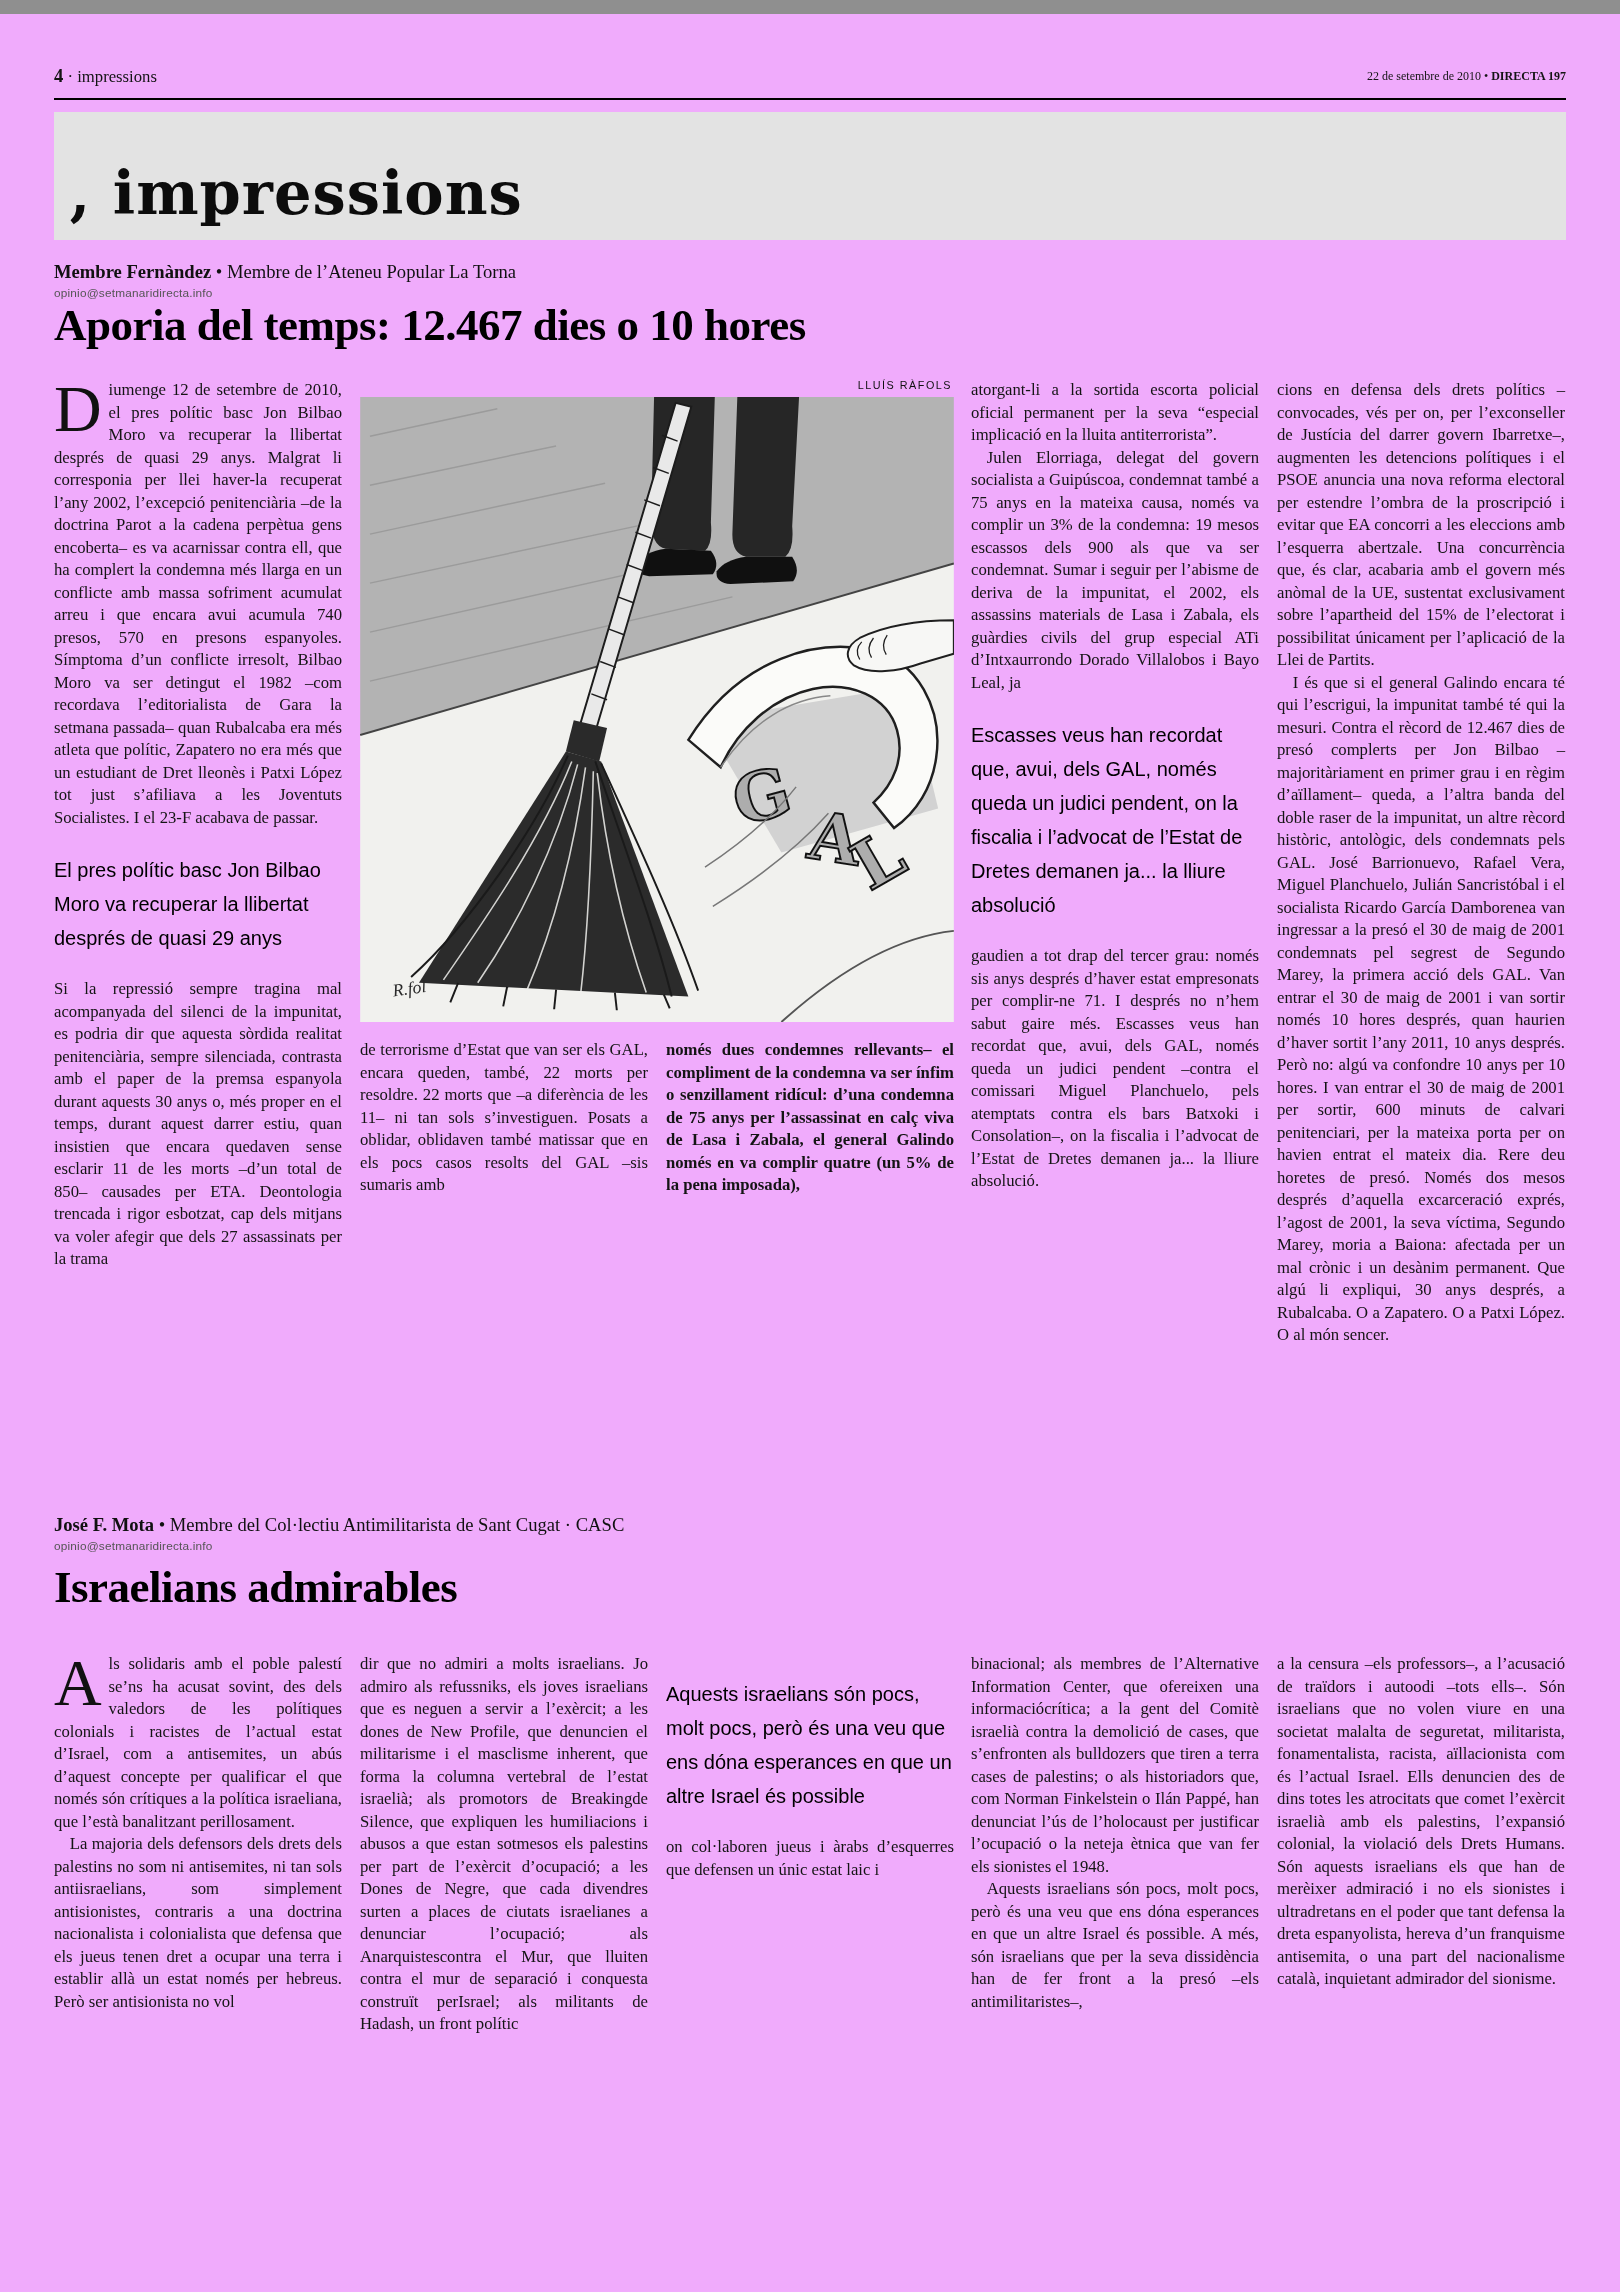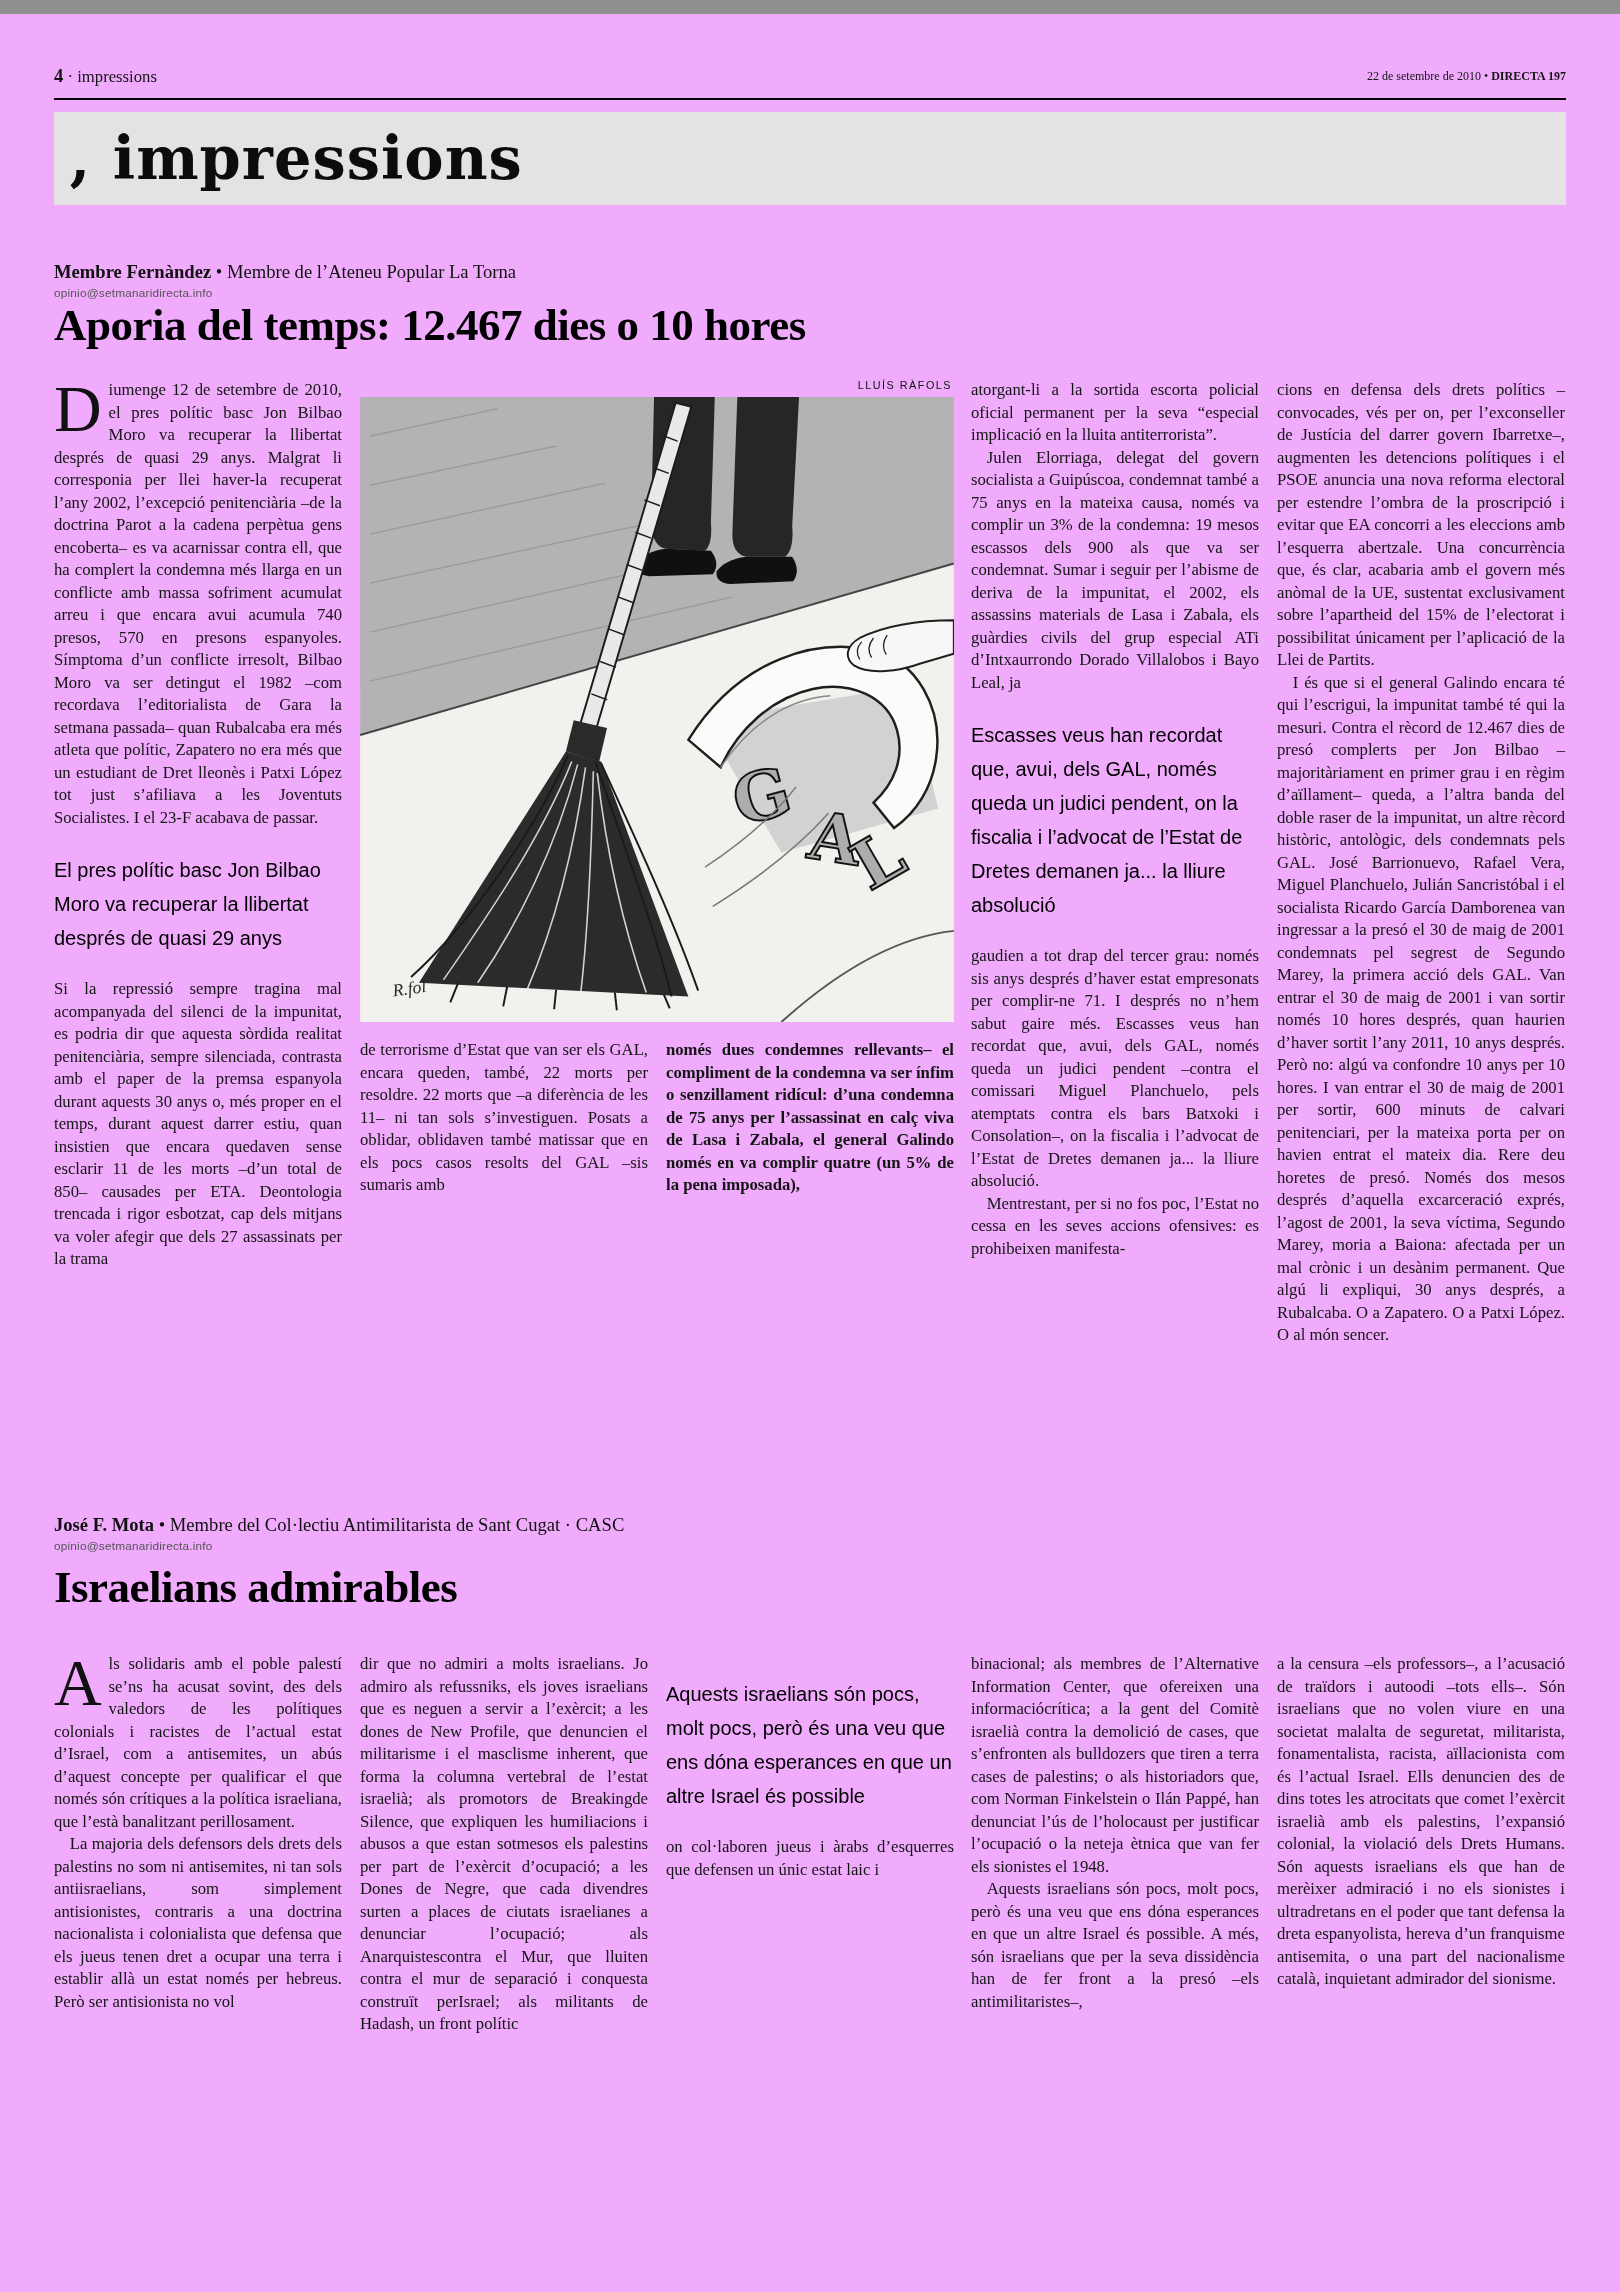--- a/index.html
+++ b/index.html
@@ -18,21 +18,21 @@
 
   
   .folio-left  { left: 54px;  top: 51px; font-size: 16.7px; }
   .folio-left .num { font-weight: bold; font-size: 18.6px; }
   .folio-right { right: 54px; top: 55px; font-size: 12px; text-align: left; }
   .folio-right .brand { font-weight: bold; }
   .rule { left: 54px; top: 84px; width: 1512px; height: 2px; background: #000; }
 
   
   .banner {
-    left: 54px; top: 98px; width: 1512px; height: 93px;
+    left: 54px; top: 98px; width: 1512px; height: 128px;
     background: #e3e3e3;
     display: flex; align-items: flex-end;
     padding: 0 0 11.8px 15.7px;
   }
   .banner-title {
     font-family: "DejaVu Serif", serif;
     font-weight: bold; font-size: 59px; letter-spacing: 1px; color: #0c0c0c;
   }
 
   
@@ -206,21 +206,20 @@
   </div>
   <div class="abs col" style="left:666px; top:1025px;font-weight:bold;">
     <p>només dues condemnes rellevants– el compliment de la condemna va ser ínfim o senzillament ridícul: d’una condemna de 75 anys per l’assassinat en calç viva de Lasa i Zabala, el general Galindo només en va complir quatre (un 5% de la pena imposada),</p>
   </div>
 
   <div class="abs col" style="left:971px; top:365px;">
     <p>atorgant-li a la sortida escorta policial oficial permanent per la seva “especial implicació en la lluita antiterrorista”.</p>
     <p class="ind">Julen Elorriaga, delegat del govern socialista a Guipúscoa, condemnat també a 75 anys en la mateixa causa, només va complir un 3% de la condemna: 19 mesos escassos dels 900 als que va ser condemnat. Sumar i seguir per l’abisme de deriva de la impunitat, el 2002, els assassins materials de Lasa i Zabala, els guàrdies civils del grup especial ATi d’Intxaurrondo Dorado Villalobos i Bayo Leal, ja</p>
     <div class="pullquote">Escasses veus han recordat que, avui, dels GAL, només queda un judici pendent, on la fiscalia i l’advocat de l’Estat de Dretes demanen ja... la lliure absolució</div>
     <p>gaudien a tot drap del tercer grau: només sis anys després d’haver estat empresonats per complir-ne 71. I després no n’hem sabut gaire més. Escasses veus han recordat que, avui, dels GAL, només queda un judici pendent –contra el comissari Miguel Planchuelo, pels atemptats contra els bars Batxoki i Consolation–, on la fiscalia i l’advocat de l’Estat de Dretes demanen ja... la lliure absolució.</p>
-    <p class="ind">Mentrestant, per si no fos poc, l’Estat no cessa en les seves accions ofensives: es prohibeixen manifesta-</p>
   </div>
 
   <div class="abs col" style="left:1277px; top:365px;">
     <p>cions en defensa dels drets polítics –convocades, vés per on, per l’exconseller de Justícia del darrer govern Ibarretxe–, augmenten les detencions polítiques i el PSOE anuncia una nova reforma electoral per estendre l’ombra de la proscripció i evitar que EA concorri a les eleccions amb l’esquerra abertzale. Una concurrència que, és clar, acabaria amb el govern més anòmal de la UE, sustentat exclusivament sobre l’apartheid del 15% de l’electorat i possibilitat únicament per l’aplicació de la Llei de Partits.</p>
     <p class="ind">I és que si el general Galindo encara té qui l’escrigui, la impunitat també té qui la mesuri. Contra el rècord de 12.467 dies de presó complerts per Jon Bilbao –majoritàriament en primer grau i en règim d’aïllament– queda, a l’altra banda del doble raser de la impunitat, un altre rècord històric, antològic, dels condemnats pels GAL. José Barrionuevo, Rafael Vera, Miguel Planchuelo, Julián Sancristóbal i el socialista Ricardo García Damborenea van ingressar a la presó el 30 de maig de 2001 condemnats pel segrest de Segundo Marey, la primera acció dels GAL. Van entrar el 30 de maig de 2001 i van sortir només 10 hores després, quan haurien d’haver sortit l’any 2011, 10 anys després. Però no: algú va confondre 10 anys per 10 hores. I van entrar el 30 de maig de 2001 per sortir, 600 minuts de calvari penitenciari, per la mateixa porta per on havien entrat el mateix dia. Rere deu horetes de presó. Només dos mesos després d’aquella excarceració exprés, l’agost de 2001, la seva víctima, Segundo Marey, moria a Baiona: afectada per un mal crònic i un desànim permanent. Que algú li expliqui, 30 anys després, a Rubalcaba. O a Zapatero. O a Patxi López. O al món sencer.</p>
   </div>
 
   <div class="abs byline" style="left:54px; top:1500px;">
     <span class="name">José F. Mota</span>
     <span>• Membre del Col·lectiu Antimilitarista de Sant Cugat · CASC</span>

